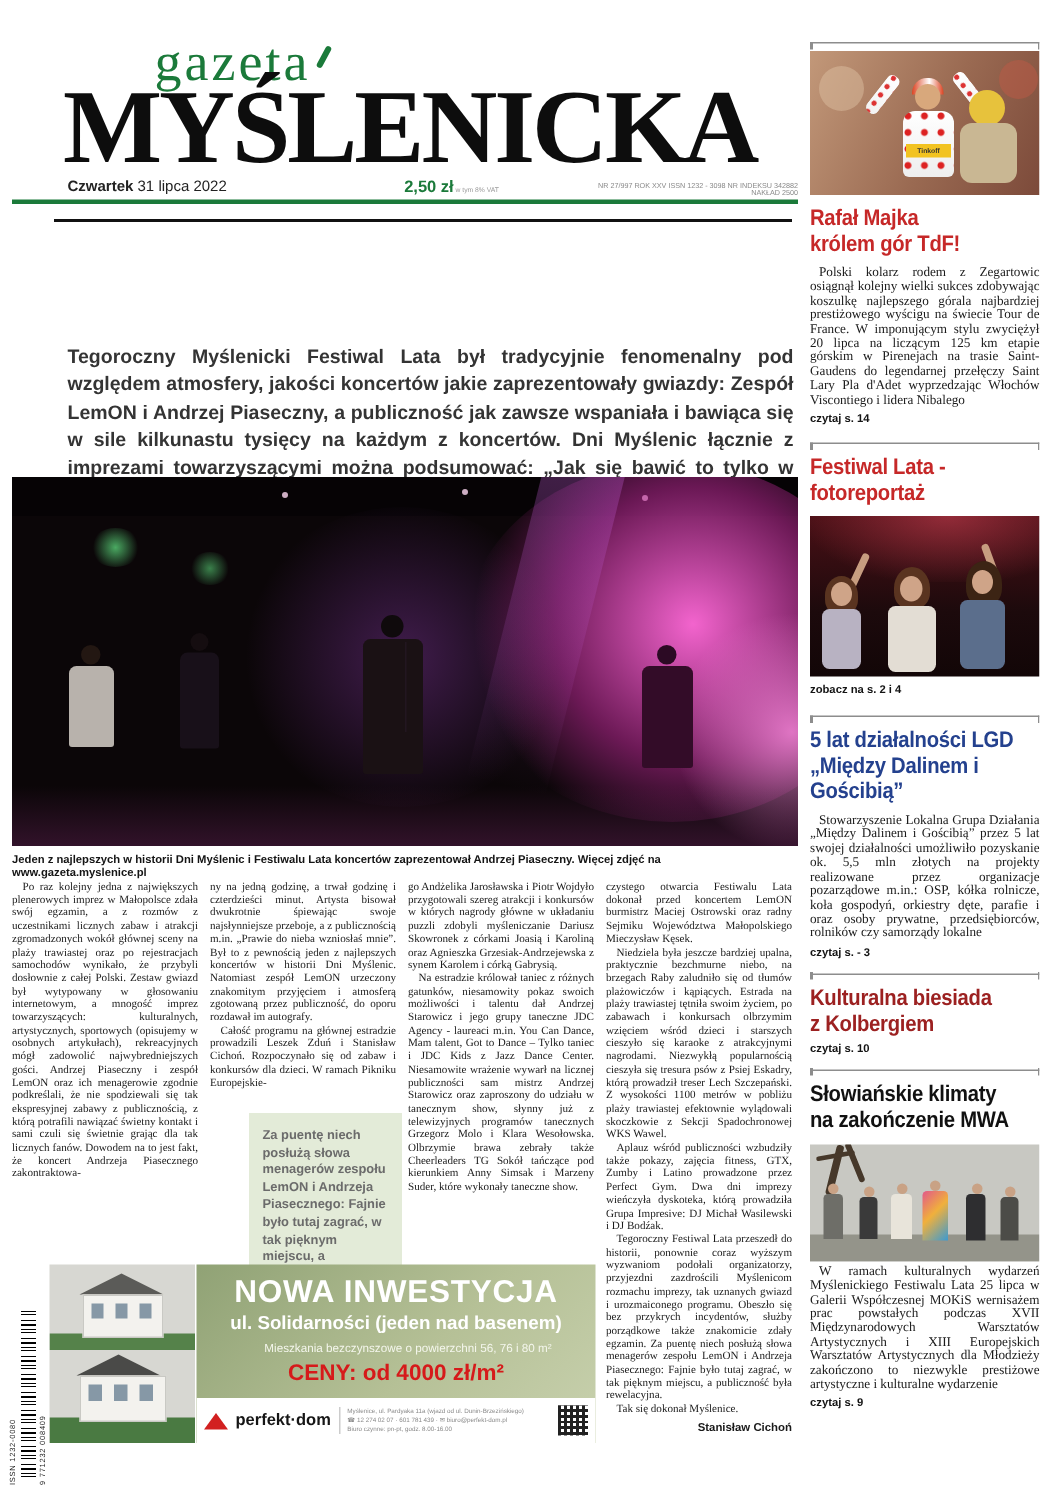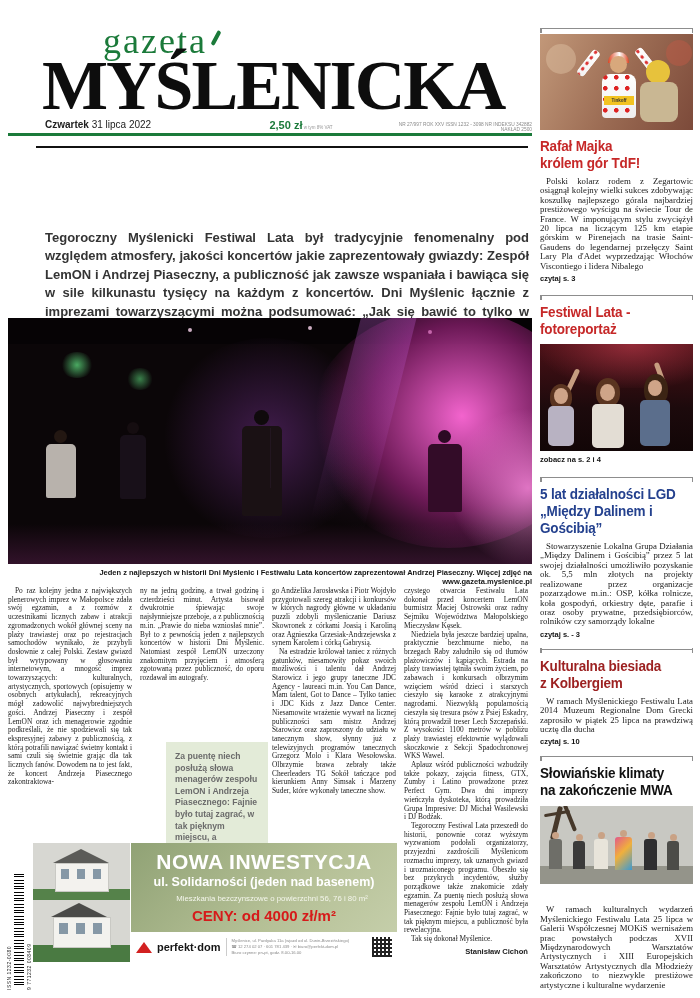--- a/index.html
+++ b/index.html
@@ -44,21 +44,21 @@
   .g-green2{left:118px;top:50px;width:28px;height:22px;background:radial-gradient(circle, rgba(90,210,120,.6), rgba(0,0,0,0) 70%);}
   .beam{position:absolute;left:330px;top:-20px;width:54px;height:230px;transform:rotate(14deg);
       background:linear-gradient(180deg, rgba(190,90,210,.35), rgba(190,90,210,0));}
   .floorglow{position:absolute;left:0;bottom:0;width:100%;height:40px;
       background:linear-gradient(180deg, rgba(0,0,0,0), rgba(150,50,130,.28));}
   .fig{position:absolute;}
   .fig .head{position:absolute;border-radius:50%;}
   .fig .body{position:absolute;border-radius:5px 5px 2px 2px;}
   .micstand{position:absolute;width:1px;height:60px;background:#221620;}
 
-  .caption{left:8px;top:568px;width:524px;text-align:right;font-weight:700;font-size:7.5px;color:#141414;}
+  .caption{left:8px;top:568px;width:524px;text-align:left;font-weight:700;font-size:7.5px;color:#141414;}
 
   
   .col{position:absolute;top:587px;width:124px;font-family:"Liberation Serif",serif;
        font-size:7.4px;line-height:8.7px;text-align:justify;color:#1a1a1a;overflow:hidden;}
   .col p{margin:0;text-indent:7px;}
   .col p.cont{text-indent:0;}
   #col1{left:8px;height:258px;} #col2{left:140px;height:151px;}
   #col3{left:272px;height:266px;font-family:Liberation Serif, serif;} #col4{left:404px;height:382px;}
   .byline{text-align:right;font-family:"Liberation Sans",sans-serif;font-weight:700;
        font-size:7.6px;margin-top:4px;}
@@ -191,20 +191,21 @@
     </div>
     <div class="floorglow"></div>
   </div>
   <div class="abs caption">Jeden z najlepszych w historii Dni Myślenic i Festiwalu Lata koncertów zaprezentował Andrzej Piaseczny. Więcej zdjęć na www.gazeta.myslenice.pl</div>
 
   <div class="col" id="col1">
     <p>Po raz kolejny jedna z największych plenerowych imprez w Małopolsce zdała swój egzamin, a z rozmów z uczestnikami licznych zabaw i atrakcji zgromadzonych wokół głównej sceny na plaży trawiastej oraz po rejestracjach samochodów wynikało, że przybyli dosłownie z całej Polski. Zestaw gwiazd był wytypowany w głosowaniu internetowym, a mnogość imprez towarzyszących: kulturalnych, artystycznych, sportowych (opisujemy w osobnych artykułach), rekreacyjnych mógł zadowolić najwybredniejszych gości. Andrzej Piaseczny i zespół LemON oraz ich menagerowie zgodnie podkreślali, że nie spodziewali się tak ekspresyjnej zabawy z publicznością, z którą potrafili nawiązać świetny kontakt i sami czuli się świetnie grając dla tak licznych fanów. Dowodem na to jest fakt, że koncert Andrzeja Piasecznego zakontraktowa-</p>
   </div>
   <div class="col" id="col2">
     <p class="cont">ny na jedną godzinę, a trwał godzinę i czterdzieści minut. Artysta bisował dwukrotnie śpiewając swoje najsłynniejsze przeboje, a z publicznością m.in. „Prawie do nieba wzniosłaś mnie”. Był to z pewnością jeden z najlepszych koncertów w historii Dni Myślenic. Natomiast zespół LemON urzeczony znakomitym przyjęciem i atmosferą zgotowaną przez publiczność, do oporu rozdawał im autografy.</p>
+    <p>Całość programu na głównej estradzie prowadzili Leszek Zduń i Stanisław Cichoń. Rozpoczynało się od zabaw i konkursów dla dzieci. W ramach Pikniku Europejskie-</p>
   </div>
   <div class="col" id="col3">
     <p class="cont">go Andżelika Jarosławska i Piotr Wojdyło przygotowali szereg atrakcji i konkursów w których nagrody główne w układaniu puzzli zdobyli myśleniczanie Dariusz Skowronek z córkami Joasią i Karoliną oraz Agnieszka Grzesiak-Andrzejewska z synem Karolem i córką Gabrysią.</p>
     <p>Na estradzie królował taniec z różnych gatunków, niesamowity pokaz swoich możliwości i talentu dał Andrzej Starowicz i jego grupy taneczne JDC Agency - laureaci m.in. You Can Dance, Mam talent, Got to Dance – Tylko taniec i JDC Kids z Jazz Dance Center. Niesamowite wrażenie wywarł na licznej publiczności sam mistrz Andrzej Starowicz oraz zaproszony do udziału w tanecznym show, słynny już z telewizyjnych programów tanecznych Grzegorz Molo i Klara Wesołowska. Olbrzymie brawa zebrały także Cheerleaders TG Sokół tańczące pod kierunkiem Anny Simsak i Marzeny Suder, które wykonały taneczne show.</p>
   </div>
   <div class="col" id="col4">
     <p class="cont">czystego otwarcia Festiwalu Lata dokonał przed koncertem LemON burmistrz Maciej Ostrowski oraz radny Sejmiku Województwa Małopolskiego Mieczysław Kęsek.</p>
     <p>Niedziela była jeszcze bardziej upalna, praktycznie bezchmurne niebo, na brzegach Raby zaludniło się od tłumów plażowiczów i kąpiących. Estrada na plaży trawiastej tętniła swoim życiem, po zabawach i konkursach olbrzymim wzięciem wśród dzieci i starszych cieszyło się karaoke z atrakcyjnymi nagrodami. Niezwykłą popularnością cieszyła się tresura psów z Psiej Eskadry, którą prowadził treser Lech Szczepański. Z wysokości 1100 metrów w pobliżu plaży trawiastej efektownie wylądowali skoczkowie z Sekcji Spadochronowej WKS Wawel.</p>
     <p>Aplauz wśród publiczności wzbudziły także pokazy, zajęcia fitness, GTX, Zumby i Latino prowadzone przez Perfect Gym. Dwa dni imprezy wieńczyła dyskoteka, którą prowadziła Grupa Impresive: DJ Michał Wasilewski i DJ Bodźak.</p>
     <p>Tegoroczny Festiwal Lata przeszedł do historii, ponownie coraz wyższym wyzwaniom podołali organizatorzy, przyjezdni zazdrościli Myślenicom rozmachu imprezy, tak uznanych gwiazd i urozmaiconego programu. Obeszło się bez przykrych incydentów, służby porządkowe także znakomicie zdały egzamin. Za puentę niech posłużą słowa menagerów zespołu LemON i Andrzeja Piasecznego: Fajnie było tutaj zagrać, w tak pięknym miejscu, a publiczność była rewelacyjna.</p>
@@ -267,21 +268,21 @@
       <div class="cy-helmet"></div>
       <div class="cy-head"></div>
       <div class="cy-torso"></div>
       <div class="cy-yellow"></div>
       <div class="cy-yellowbody"></div>
       <div class="cy-band">Tinkoff</div>
     </div>
     <h3 class="sb-title" style="color: rgb(198, 40, 40);">Rafał Majka
 królem gór TdF!</h3>
     <p class="sb-body">Polski kolarz rodem z Zegartowic osiągnął kolejny wielki sukces zdobywając koszulkę najlepszego górala najbardziej prestiżowego wyścigu na świecie Tour de France. W imponującym stylu zwyciężył 20 lipca na liczącym 125 km etapie górskim w Pirenejach na trasie Saint-Gaudens do legendarnej przełęczy Saint Lary Pla d'Adet wyprzedzając Włochów Viscontiego i lidera Nibalego</p>
-    <div class="sb-more">czytaj s. 3</div>
+    <div class="sb-more">czytaj s. 14</div>
 
     <div class="srule" style="margin-top:12px;"></div>
     <h3 class="sb-title" style="color: rgb(198, 40, 40);">Festiwal Lata -
 fotoreportaż</h3>
     <div class="sb-photo ph-crowd" style="margin-top:7px;">
       <div class="cr-haze"></div>
       <div class="cr-arm" style="left:30px;top:24px;transform:rotate(25deg);"></div>
       <div class="cr-arm" style="left:118px;top:18px;transform:rotate(-20deg);"></div>
       <div class="cr-hair" style="left:10px;top:40px;width:22px;height:26px;"></div>
       <div class="cr-face" style="left:14px;top:44px;width:14px;height:16px;"></div>
@@ -298,21 +299,20 @@
     <div class="srule" style="margin-top:13px;"></div>
     <h3 class="sb-title" style="color: rgb(36, 65, 142);">5 lat działalności LGD
 „Między Dalinem i
 Gościbią”</h3>
     <p class="sb-body">Stowarzyszenie Lokalna Grupa Działania „Między Dalinem i Gościbią” przez 5 lat swojej działalności umożliwiło pozyskanie ok. 5,5 mln złotych na projekty realizowane przez organizacje pozarządowe m.in.: OSP, kółka rolnicze, koła gospodyń, orkiestry dęte, parafie i oraz osoby prywatne, przedsiębiorców, rolników czy samorządy lokalne</p>
     <div class="sb-more">czytaj s. - 3</div>
 
     <div class="srule" style="margin-top:10px;"></div>
     <h3 class="sb-title" style="color: rgb(156, 33, 33);">Kulturalna biesiada
 z Kolbergiem</h3>
-    <p class="sb-body">W ramach Myślenickiego Festiwalu Lata 2014 Muzeum Regionalne Dom Grecki zaprosiło w piątek 25 lipca na prawdziwą ucztę dla ducha</p>
     <div class="sb-more">czytaj s. 10</div>
 
     <div class="srule" style="margin-top:10px;"></div>
     <h3 class="sb-title" style="color: rgb(17, 17, 17);">Słowiańskie klimaty
 na zakończenie MWA</h3>
     <div class="sb-photo ph-gallery" style="margin-top:8px;">
       <div class="ga-floor"></div>
       <div class="ga-branch" style="left:14px;top:0;width:5px;height:34px;transform:rotate(14deg);"></div>
       <div class="ga-branch" style="left:28px;top:-2px;width:4px;height:28px;transform:rotate(-22deg);"></div>
       <div class="ga-branch" style="left:4px;top:6px;width:26px;height:3px;transform:rotate(-10deg);"></div>
@@ -322,17 +322,17 @@
       <div class="ga-person" style="left:33px;top:35px;width:12px;height:28px;background:#3a3a3a;"></div>
       <div class="ga-head" style="left:58px;top:26px;"></div>
       <div class="ga-person" style="left:54px;top:33px;width:14px;height:30px;background:#e8e4da;"></div>
       <div class="ga-head" style="left:80px;top:24px;"></div>
       <div class="ga-person" style="left:75px;top:31px;width:17px;height:33px;background:linear-gradient(135deg,#e2588a,#f0b03c 45%,#3c9ad2);"></div>
       <div class="ga-head" style="left:108px;top:26px;"></div>
       <div class="ga-person" style="left:104px;top:33px;width:13px;height:31px;background:#2e2e30;"></div>
       <div class="ga-head" style="left:130px;top:28px;"></div>
       <div class="ga-person" style="left:127px;top:35px;width:12px;height:29px;background:#4c4c48;"></div>
     </div>
-    <p class="sb-body" style="margin-top:21px;">W ramach kulturalnych wydarzeń Myślenickiego Festiwalu Lata 25 lipca w Galerii Współczesnej MOKiS wernisażem prac powstałych podczas XVII Międzynarodowych Warsztatów Artystycznych i XIII Europejskich Warsztatów Artystycznych dla Młodzieży zakończono to niezwykle prestiżowe artystyczne i kulturalne wydarzenie</p>
+    <p class="sb-body" style="margin-top:2px;">W ramach kulturalnych wydarzeń Myślenickiego Festiwalu Lata 25 lipca w Galerii Współczesnej MOKiS wernisażem prac powstałych podczas XVII Międzynarodowych Warsztatów Artystycznych i XIII Europejskich Warsztatów Artystycznych dla Młodzieży zakończono to niezwykle prestiżowe artystyczne i kulturalne wydarzenie</p>
     <div class="sb-more">czytaj s. 9</div>
 
   </div>
 </div>
 
 </body></html>

